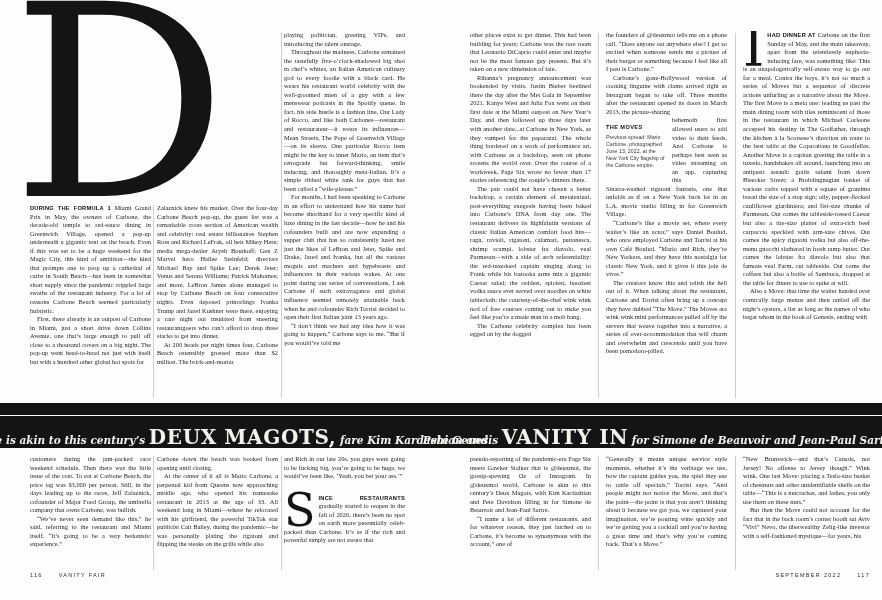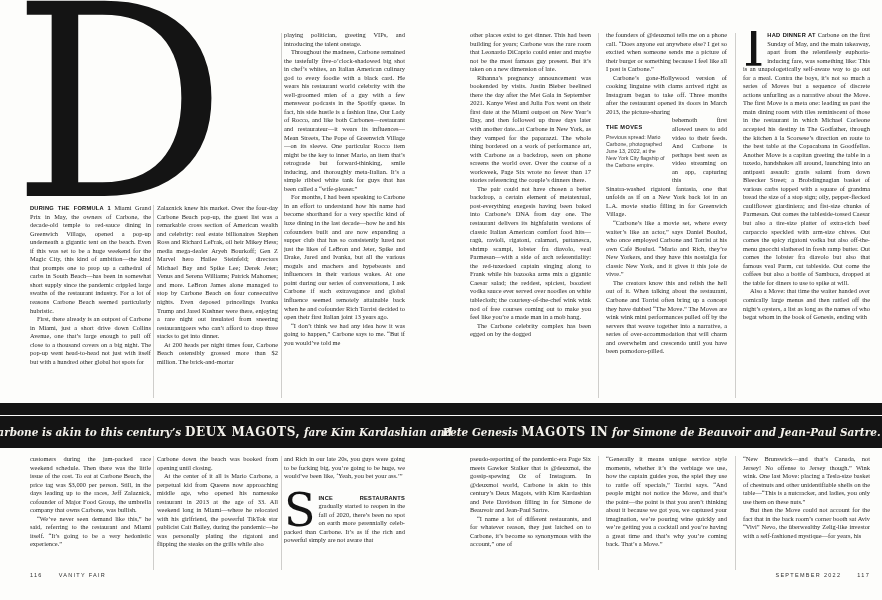--- a/index.html
+++ b/index.html
@@ -63,21 +63,21 @@
   .banner-half {
     width:441px; display:flex; justify-content:center; align-items:baseline;
     padding-top:9px; white-space:pre;
   }
   .bq-italic {
     font-family:"DejaVu Serif", serif; font-style:italic; font-weight:bold;
     font-size:10.5px;
   }
   .bq-caps {
     font-family:"DejaVu Serif", serif; font-weight:bold;
-    font-size:12px; letter-spacing:0.6px;text-align:center;
+    font-size:20px; letter-spacing:0.6px;text-align:center;
   }
   
   .folio {
     position:absolute; top:572px; display:flex; gap:16px;
     font-family:"Liberation Sans", sans-serif; font-size:5.5px;
     letter-spacing:1.3px; color:#2d2d2d;
   }
   .folio-left { left:30px; }
   .folio-right { right:12px; }
 </style>
@@ -135,21 +135,21 @@
   <div class="banner">
     <div class="banner-keyline"></div>
     <div class="banner-text">
       <div class="banner-half">
         <span class="bq-italic">Carbone is akin to this century’s </span>
         <span class="bq-caps">DEUX MAGOTS,</span>
         <span class="bq-italic"> fare Kim Kardashian and</span>
       </div>
       <div class="banner-half">
         <span class="bq-italic">Pete Genesis </span>
-        <span class="bq-caps">MAGOTS IN</span>
+        <span class="bq-caps">VANITY IN</span>
         <span class="bq-italic"> for Simone de Beauvoir and Jean-Paul Sartre.</span>
       </div>
     </div>
   </div>
 
   <div class="col" style="left:30px; top:455px; width:121px; height:116px;">
     <p class="noindent">customers during the jam-packed race weekend schedule. Then there was the little issue of the cost. To eat at Carbone Beach, the price tag was $3,000 per person. Still, in the days leading up to the races, Jeff Zalaznick, cofounder of Major Food Group, the umbrella company that owns Carbone, was bullish.</p>
     <p>“We’ve never seen demand like this,” he said, referring to the restaurant and Miami itself. “It’s going to be a very hedonistic experience.”</p>
   </div>
 

